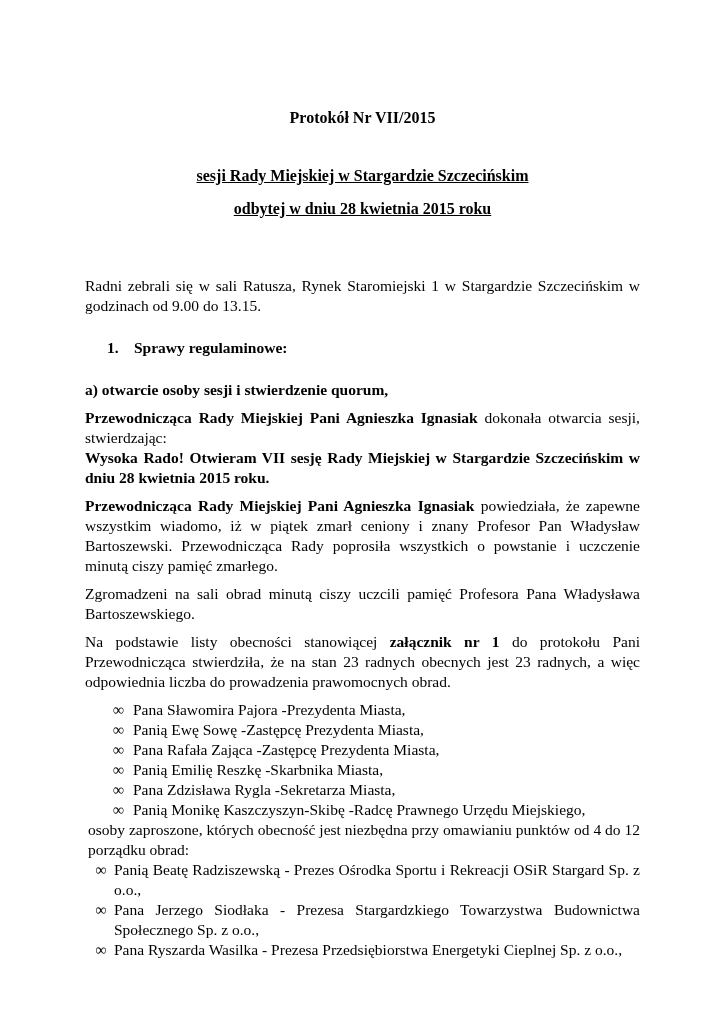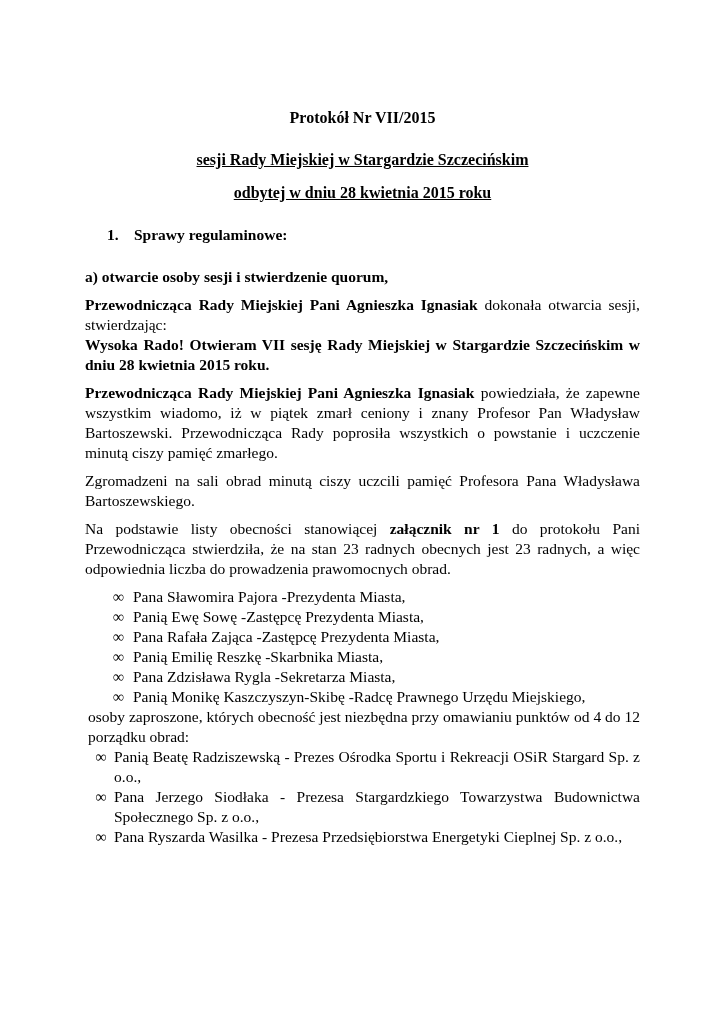--- a/index.html
+++ b/index.html
@@ -12,21 +12,21 @@
     line-height: 20px;
     color: #000000;
     overflow: hidden;
   }
   .page { padding: 88px 84px 20px 85px; }
   .center { text-align: center; margin-top: 20px; }
   .b { font-weight: bold; }
   .just { text-align: justify; }
 
   .doc-title { font-size: 16px; font-weight: bold; }
-  .doc-subtitle-1 { margin-top: 22px; font-size: 16px; font-weight: bold; text-decoration: underline; }
+  .doc-subtitle-1 { margin-top: 38px; font-size: 16px; font-weight: bold; text-decoration: underline; }
   .doc-subtitle-2 { margin-top: 13px; font-size: 16px; font-weight: bold; text-decoration: underline; }
 
   .intro { margin-top: 57px; }
 
   .sec-heading { margin-top: 22px; padding-left: 22px; font-weight: bold; }
   .sec-num { display: inline-block; min-width: 27px; }
 
   .point-a { margin-top: 22px; font-weight: bold; }
 
   .para { margin-top: 8px; }
@@ -45,20 +45,21 @@
 <body>
 
 <div class="page">
 
   <div class="doc-title center">Protokół Nr VII/2015</div>
 
   <div class="doc-subtitle-1 center">sesji Rady Miejskiej w Stargardzie Szczecińskim</div>
 
   <div class="doc-subtitle-2 center">odbytej w dniu  28 kwietnia 2015 roku</div>
 
+  <p class="intro just">Radni zebrali się w sali Ratusza, Rynek Staromiejski 1 w Stargardzie Szczecińskim w godzinach od 9.00 do 13.15.</p>
 
   <p class="sec-heading"><span class="sec-num">1.</span><span>Sprawy regulaminowe:</span></p>
 
   <p class="point-a">a) otwarcie osoby sesji i stwierdzenie quorum,</p>
 
   <div class="para">
     <p class="just"><span class="b">Przewodnicząca Rady Miejskiej Pani Agnieszka Ignasiak</span><span> dokonała otwarcia sesji, stwierdzając:</span></p>
     <p class="just b">Wysoka Rado! Otwieram VII sesję Rady Miejskiej w Stargardzie Szczecińskim w dniu 28 kwietnia 2015 roku.</p>
   </div>
 

